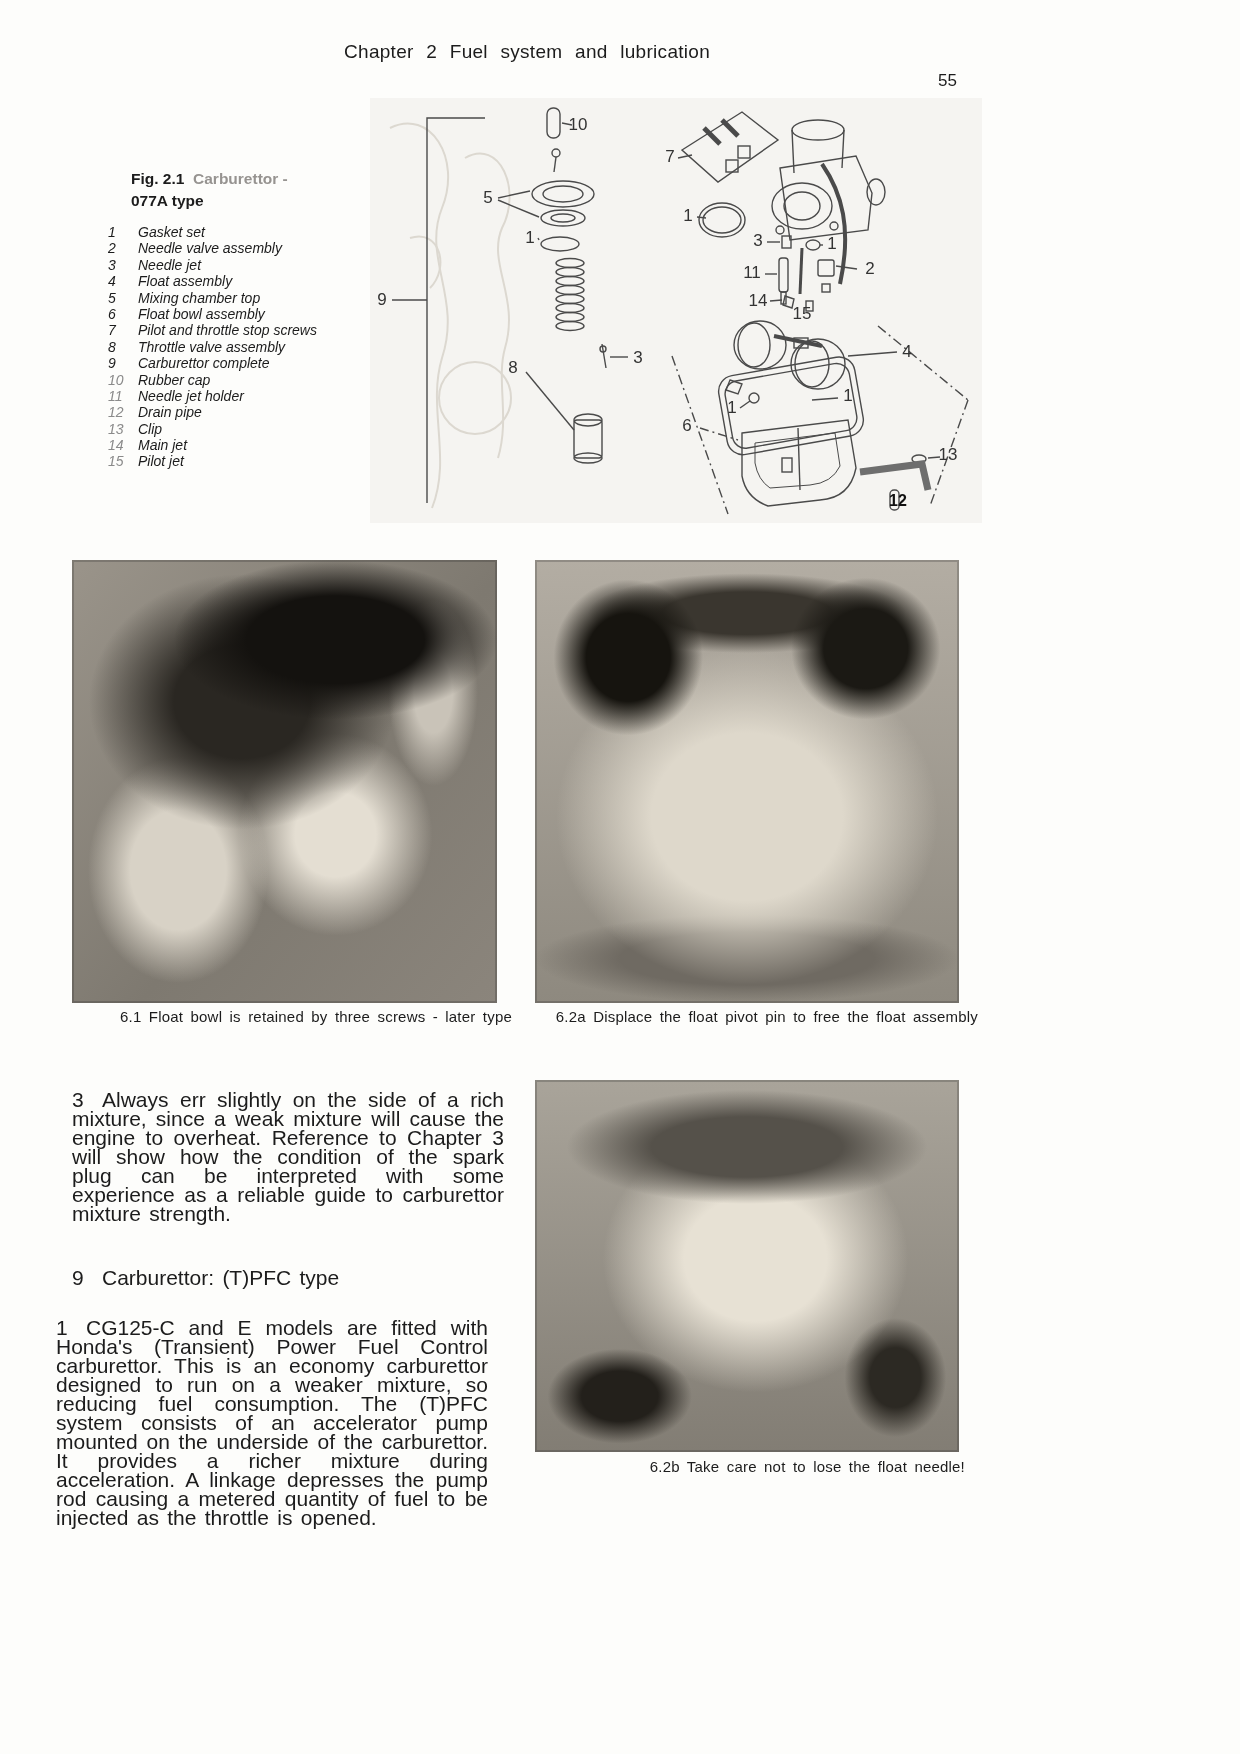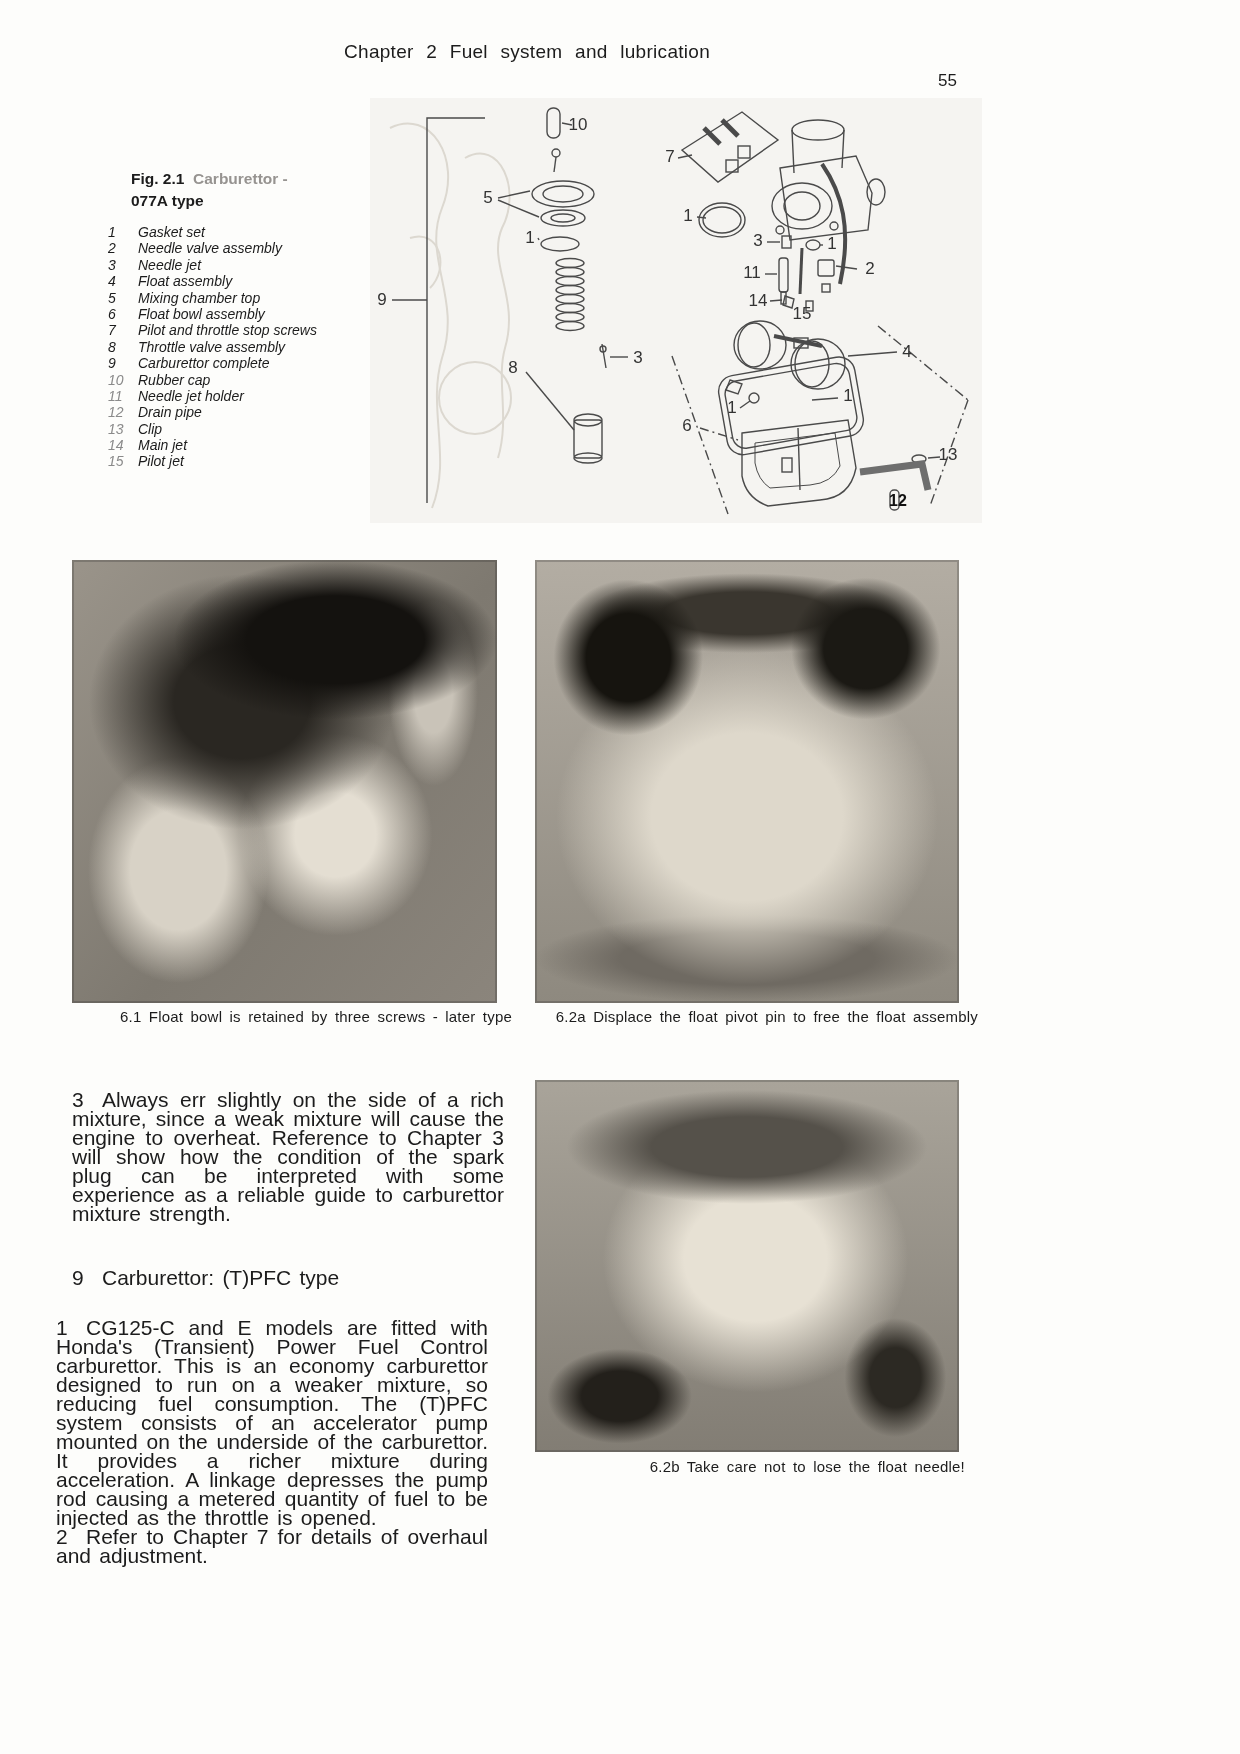--- a/index.html
+++ b/index.html
@@ -323,18 +323,15 @@
   </div>
 
   <div class="bodyblock sec9">
     <span class="pnum">9</span><span>Carburettor:  (T)PFC type</span>
   </div>
 
   <div class="bodyblock para12">
     <div>
       <span class="pnum">1</span><span>CG125-C and E models are fitted with Honda's (Transient) Power Fuel Control carburettor. This is an economy carburettor designed to run on a weaker mixture, so reducing fuel consumption. The (T)PFC system consists of an accelerator pump mounted on the underside of the carburettor. It provides a richer mixture during acceleration. A linkage depresses the pump rod causing a metered quantity of fuel to be injected as the throttle is opened.</span>
     </div>
-    <div>
-      <span class="pnum">2</span><span>Refer to Chapter 7 for details of overhaul and adjustment.</span>
-    </div>
   </div>
 
 </div>
 
 </body></html>

